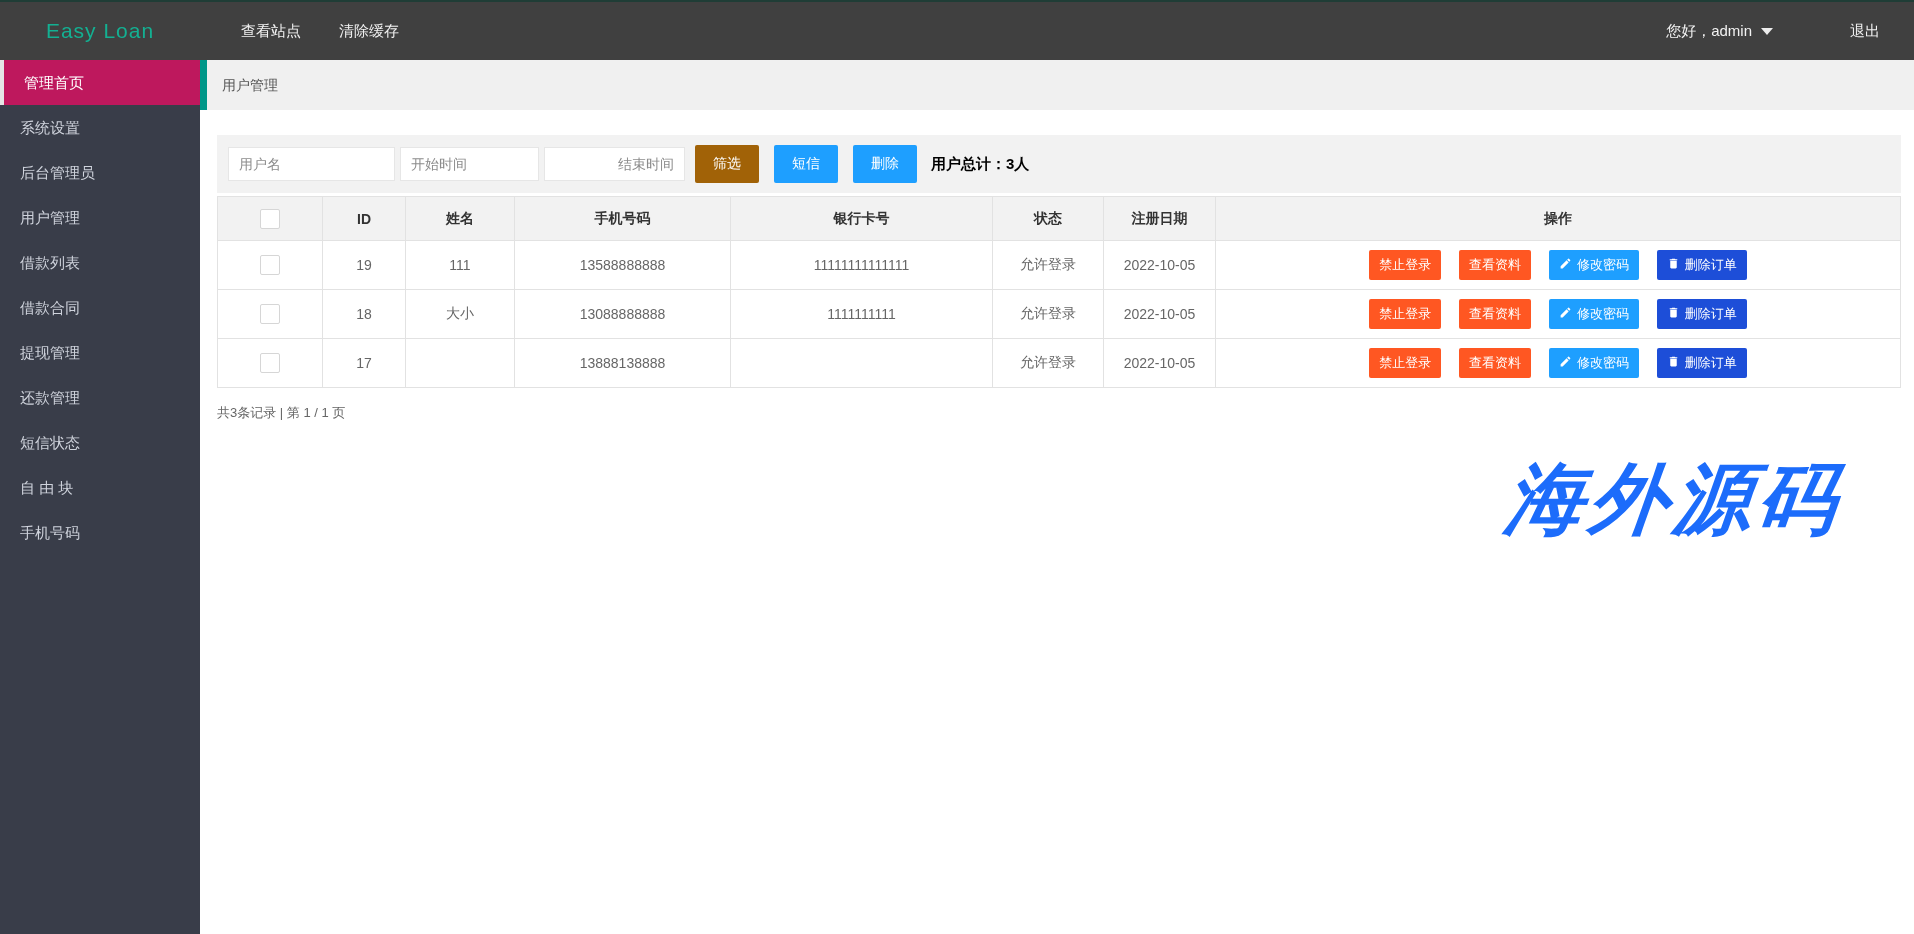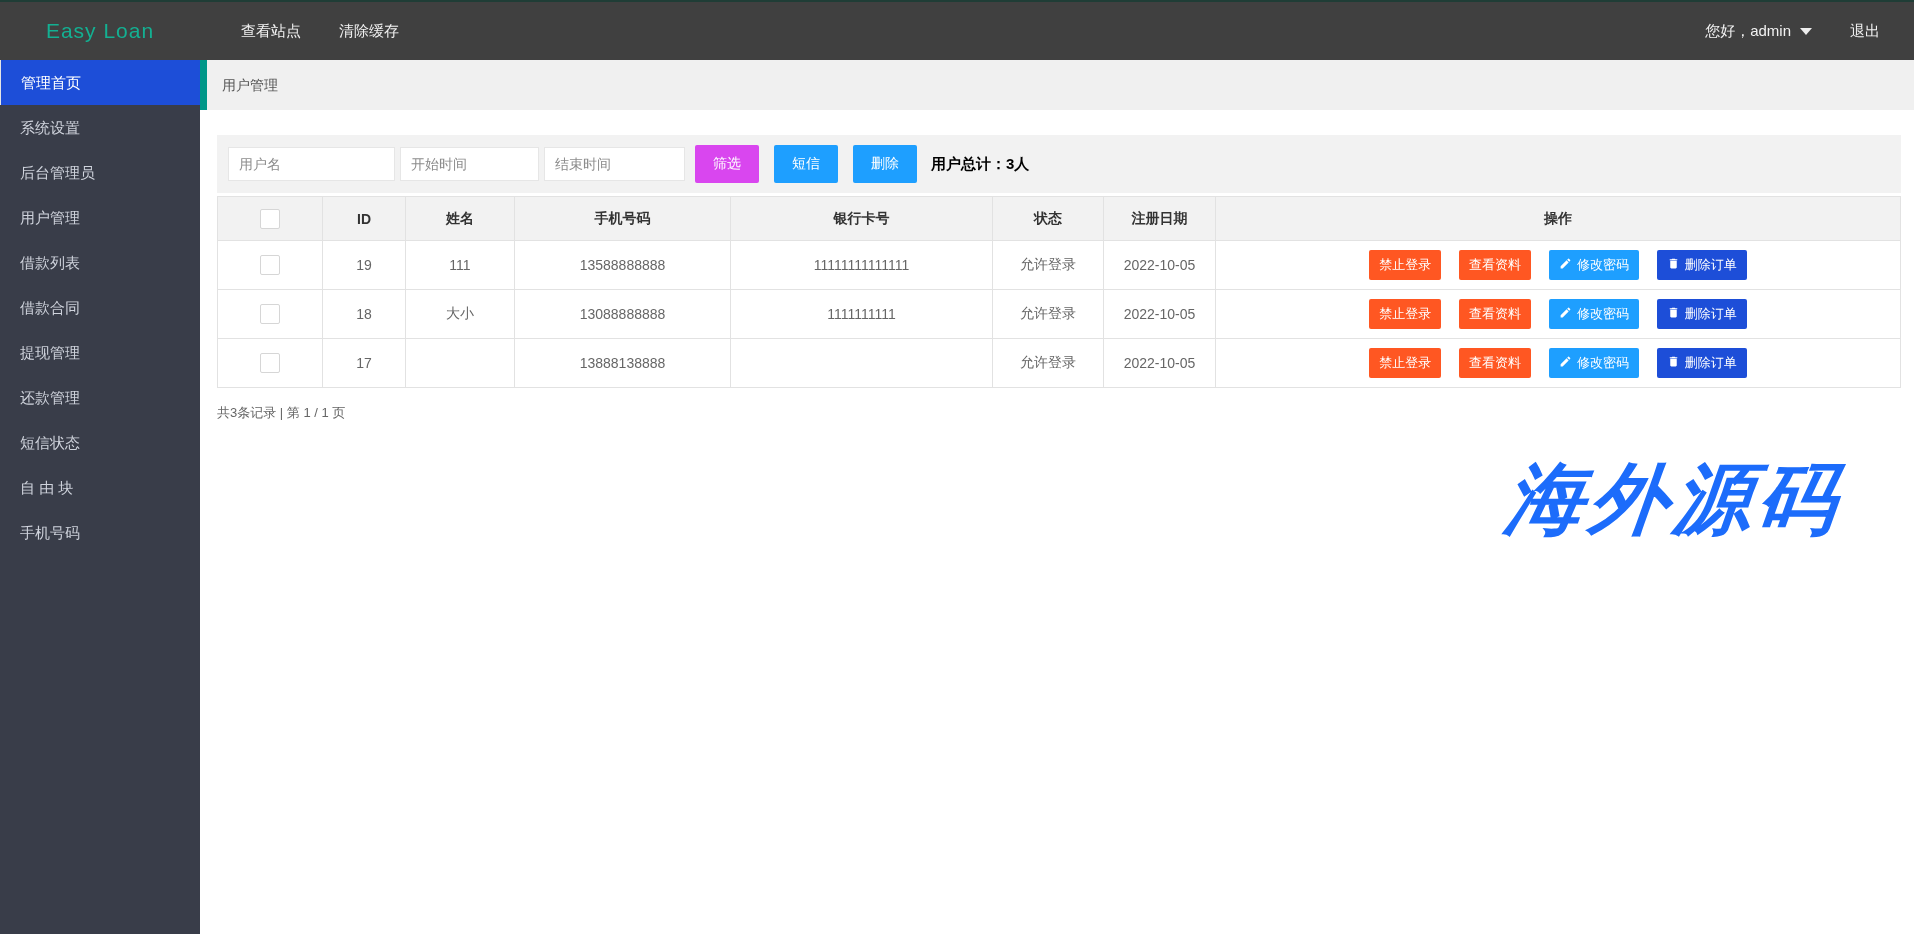--- a/index.html
+++ b/index.html
@@ -5,45 +5,45 @@
   * { margin:0; padding:0; box-sizing:border-box; }
   html,body { width:1914px; height:934px; overflow:hidden; background:#fff;
     font-family:"Liberation Sans","DejaVu Sans",sans-serif; }
 
   
   .navbar { position:absolute; top:0; left:0; width:1914px; height:60px;
     background:#404040; border-top:2px solid #1F3D36; display:flex; align-items:center; }
   .logo { width:200px; text-align:center; color:#13B092; font-size:21px; letter-spacing:1px; }
   .nav-left { display:flex; margin-left:22px; height:100%; align-items:center; }
   .nav-item { color:#F2F2F2; font-size:15px; padding:0 19px; cursor:pointer; }
-  .nav-right { margin-left:auto; display:flex; align-items:flex-start; }
+  .nav-right { margin-left:auto; display:flex; align-items:flex-start;gap:39px; }
   .greeting { color:#F2F2F2; font-size:15px; display:flex; align-items:center; gap:9px; padding:0 16px; cursor:pointer; }
   .caret { width:0; height:0; border-left:6px solid transparent; border-right:6px solid transparent; border-top:7px solid #EDEDED; }
   .logout { color:#F2F2F2; font-size:15px; padding:0 34px 0 22px; cursor:pointer; }
 
   
   .sidebar { position:absolute; top:60px; left:0; width:200px; bottom:0; background:#393D49; padding-top:0; }
   .side-item { height:45px; line-height:45px; padding-left:20px; color:#CFD3DC; font-size:15px; cursor:pointer; }
-  .side-item.active { background:#1d4ed8; color:#FFFFFF; border-left:1px solid #e5e5e5; }
+  .side-item.active { background:#be185d; color:#FFFFFF; border-left:4px solid #e5e5e5; }
 
   
   .main { position:absolute; top:60px; left:200px; width:1714px; bottom:0; background:#fff; }
   .crumb { height:50px; background:#F0F0F0; border-left:7px solid #009688; line-height:50px;
     padding-left:15px; font-size:14px; color:#555; }
   .content { margin:25px 13px 0 17px; }
 
   
   .filterbar { background:#F2F2F2; height:58px; display:flex; align-items:center; padding-left:11px; }
   .f-input { height:34px; border:1px solid #E6E6E6; background:#fff; padding:0 10px;
     font-size:14px; color:#a16207; margin-right:5px; outline:none; }
   .f-input::placeholder { color:#8C8C8C; }
-  .f-input.w1 { width:167px; } .f-input.w2 { width:139px; } .f-input.w3 { width:141px; }
+  .f-input.w1 { width:167px; } .f-input.w2 { width:139px; } .f-input.w3 { width:141px;text-align:right; }
   .f-btn { height:38px; border:none; color:#fff; font-size:14px; padding:0 18px;
     border-radius:2px; cursor:pointer; }
-  .f-btn.green { background:#d946ef; margin-left:5px; }
+  .f-btn.green { background:#a16207; margin-left:5px; }
   .f-btn.blue  { background:#1E9FFF; margin-left:15px; }
   .total { margin-left:14px; font-weight:bold; font-size:15px; color:#000; }
 
   
   table.users { width:100%; border-collapse:collapse; margin-top:3px; table-layout:fixed; }
   .users th, .users td { border:1px solid #E2E2E2; text-align:center; }
   .users th { background:#F2F2F2; height:44px; font-size:14px; color:#333; font-weight:700; }
   .users td { height:49px; font-size:14px; color:#666; background:#fff; }
   .checkbox { display:inline-block; width:20px; height:20px; background:#fff;
     border:1px solid #D6D6D6; border-radius:2px; vertical-align:middle; cursor:pointer; }

